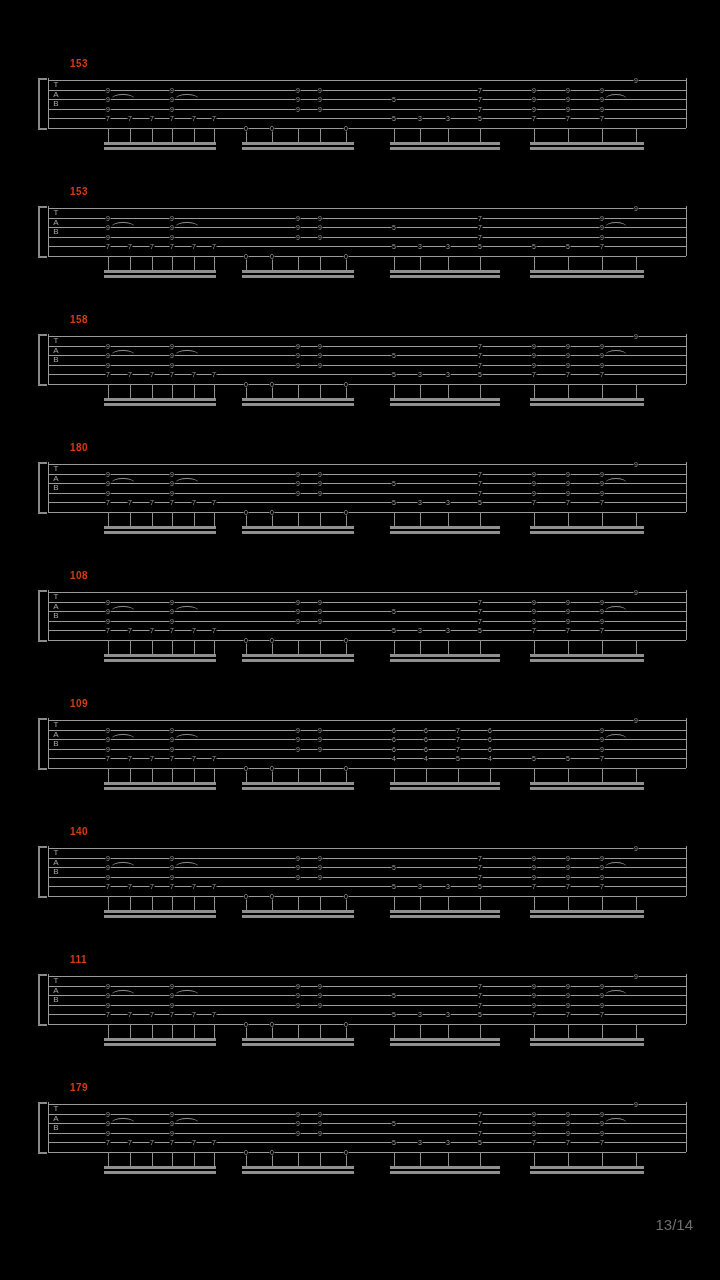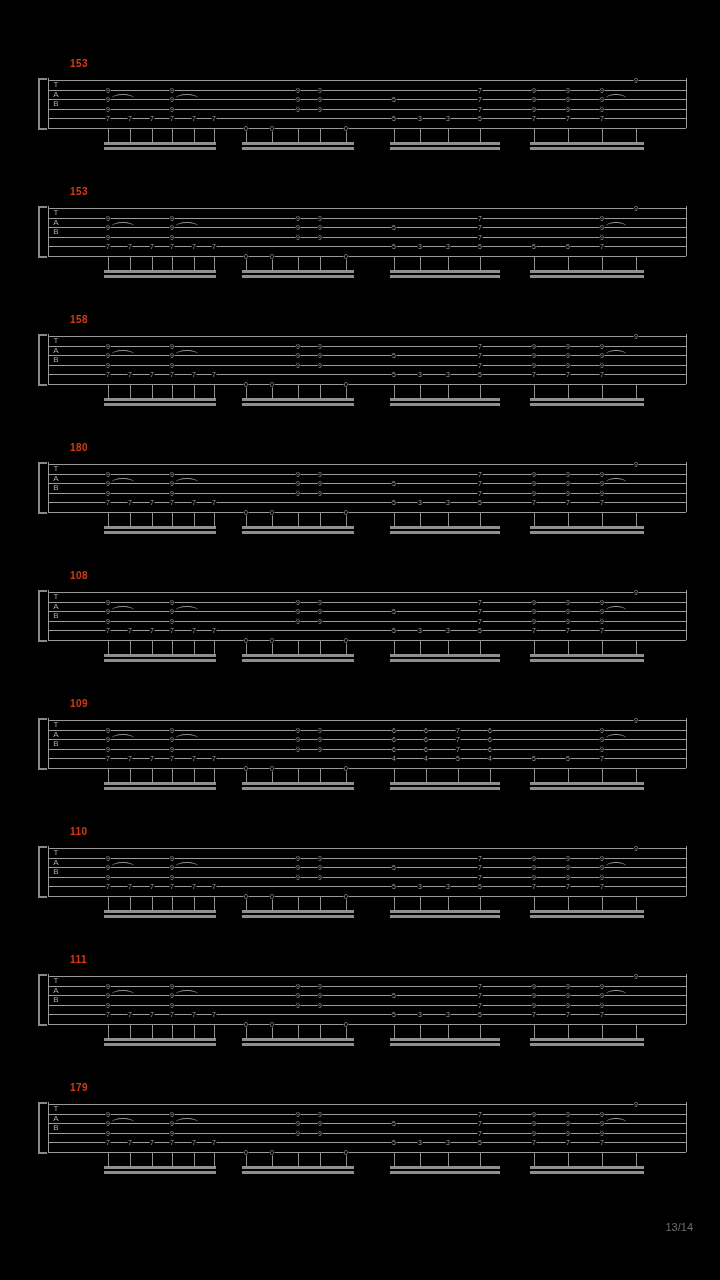--- a/index.html
+++ b/index.html
@@ -104,21 +104,21 @@
     position: absolute;
     border-top: 1px solid #8f8f8f;
     border-radius: 50%;
     height: 7px;
     width: 22px;
   }
   .page-number {
     position: absolute;
     right: 27px;
     bottom: 47px;
-    font-size: 11px;
+    font-size: 15px;
     color: #6f6f6f;
     text-align: center;
   }
 </style>
 </head>
 <body>
 
 <div class="page">
   <div id="systems-root">
       <div class="system" style="top: 78px;">
@@ -657,21 +657,21 @@
           <div class="fret" style="left: 520px; top: 40.4px;">5</div>
           <div class="fret" style="left: 554px; top: 11.6px;">9</div>
           <div class="fret" style="left: 554px; top: 21.2px;">9</div>
           <div class="fret" style="left: 554px; top: 30.8px;">9</div>
           <div class="fret" style="left: 554px; top: 40.4px;">7</div>
           <div class="fret" style="left: 588px; top: 2px;">9</div>
           <div class="slur" style="left: 558px; top: 16px; width: 20px;"></div>
         </div>
       </div>
       <div class="system" style="top: 846px;">
-        <div class="measure-number">110</div>
+        <div class="measure-number">140</div>
         <div class="bracket"></div>
         <div class="staff">
           <div class="staff-line" style="top: 2px;"></div>
           <div class="staff-line" style="top: 11.6px;"></div>
           <div class="staff-line" style="top: 21.2px;"></div>
           <div class="staff-line" style="top: 30.8px;"></div>
           <div class="staff-line" style="top: 40.4px;"></div>
           <div class="staff-line" style="top: 50px;"></div>
           <div class="barline" style="left: 0px; height: 50px;"></div>
           <div class="barline" style="left: 638px; height: 50px;"></div>

